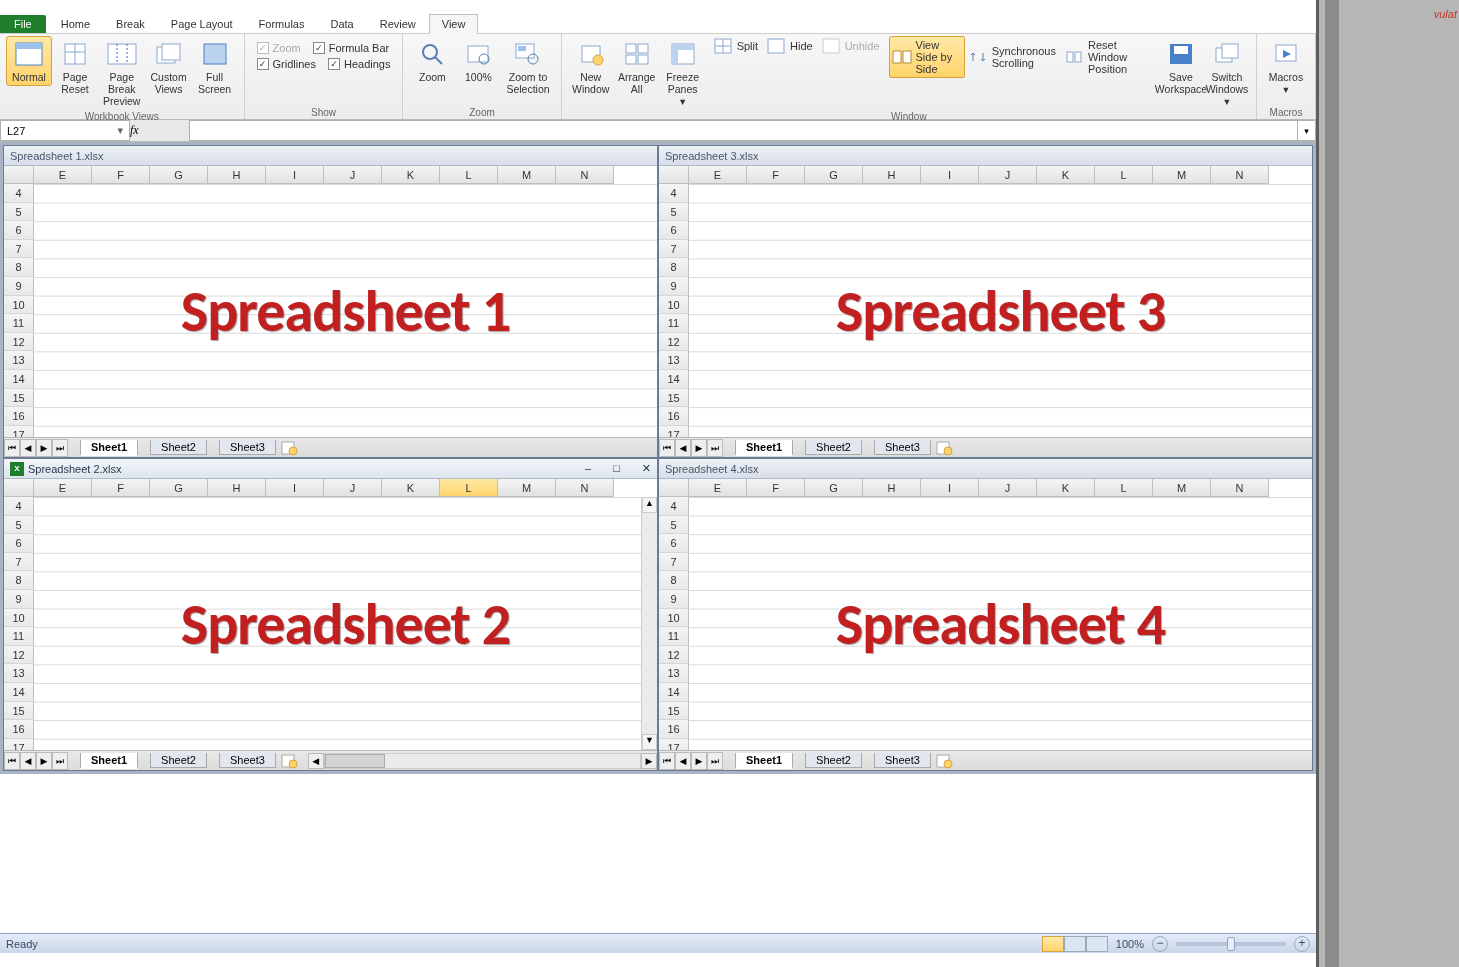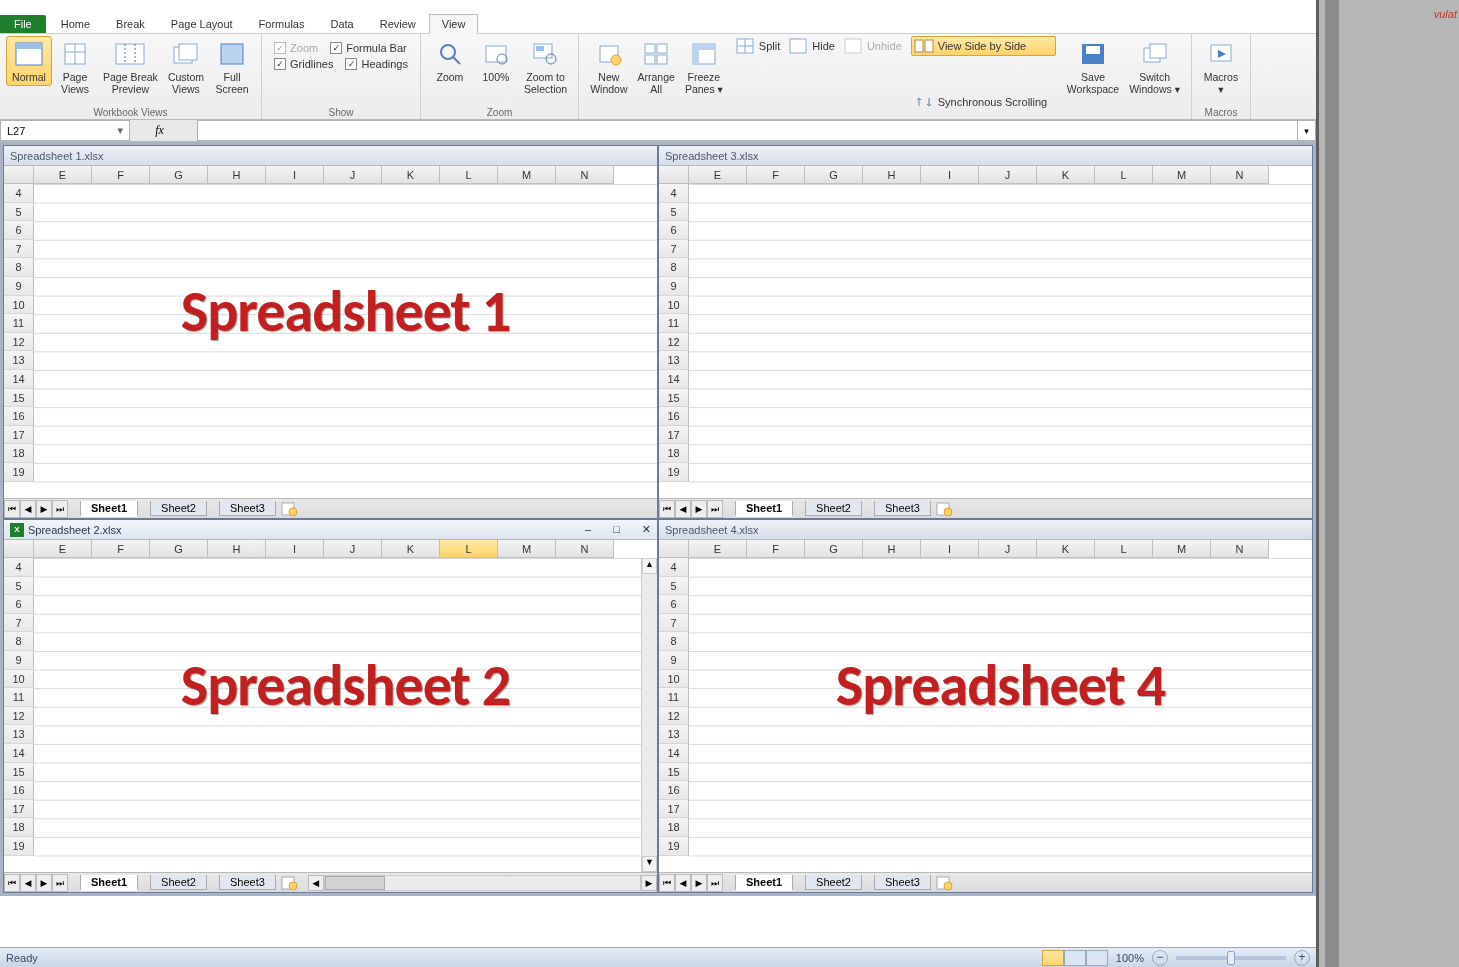--- a/index.html
+++ b/index.html
@@ -29,25 +29,25 @@
 .chk.dis { color: #aaa; border-color: #bbb; }
 .wbtn { display: flex; align-items: center; gap: 6px; font-size: 11px; color: #333; padding: 2px 4px; border: 1px solid transparent; border-radius: 2px; }
 .wbtn.sel { background: linear-gradient(#ffe9a6,#ffd36b); border-color: #d8a23b; }
 .wbtn.dis { color: #aaa; }
 .wic { width: 16px; height: 14px; display: inline-flex; align-items: center; justify-content: center; }
 
 
 .fbar { height: 22px; width: 1316px; border-bottom: 1px solid #b7b7b7; display: flex; align-items: stretch; background: #e8e8e8; }
 .namebox { width: 130px; border: 1px solid #b0b0b0; background: #fff; display: flex; align-items: center; padding: 0 6px; font-size: 11px; }
 .namebox span:first-child { flex:1; text-align:left; }
-.fx { width: 68px; display: flex; align-items: center; justify-content: center; padding-right: 8px; border-right: 1px solid #b0b0b0; }
+.fx { width: 60px; display: flex; align-items: center; justify-content: flex-start; padding-right: 8px; border-right: 1px solid #b0b0b0; }
 .formula-input { flex: 1; background: #fff; border: 1px solid #b0b0b0; border-left: none; }
 
 
-.workspace { position: relative; height: 754px; width: 1316px; background: #a9b3c5; display: grid; grid-template-columns: 1fr 1fr; grid-template-rows: 1fr 1fr; gap: 0; padding: 3px; }
+.workspace { position: relative; height: 632px; width: 1316px; background: #a9b3c5; display: grid; grid-template-columns: 1fr 1fr; grid-template-rows: 1fr 1fr; gap: 0; padding: 3px; }
 .workbook { background: #fff; border: 1px solid #6b7b94; display: flex; flex-direction: column; position: relative; overflow: hidden; }
 .wb-title { background: linear-gradient(#eef1f6,#d7deea); height: 20px; display: flex; align-items: center; padding: 0 6px; font-size: 11px; color: #4a5568; border-bottom: 1px solid #b0b8c8; }
 .wb-title.active { background: linear-gradient(#f2f5fa,#dde5f0); color: #2a3548; }
 .wb-title .xl-ic { width: 14px; height: 14px; margin-right: 4px; background: #1e7e2b; color:#fff; font-size:8px; display:flex; align-items:center; justify-content:center; font-weight:bold; }
 .wb-title .win-ctrls { margin-left:auto; display:flex; gap:22px; font-size:11px; }
 .grid-area { flex: 1; position: relative; overflow: hidden; }
 .col-hdr { display: flex; position: absolute; top: 0; left: 0; right: 0; height: 18px; }
 .corner { width: 30px; height: 18px; background: linear-gradient(#f4f4f4,#e2e2e2); border-right: 1px solid #bfbfbf; border-bottom: 1px solid #bfbfbf; }
 .ch { flex: 0 0 58px; text-align: center; font-size: 11px; color: #333; background: linear-gradient(#f4f4f4,#e2e2e2); border-right: 1px solid #bfbfbf; border-bottom: 1px solid #bfbfbf; line-height: 18px; }
 .ch.sel { background: linear-gradient(#ffe9a6,#ffd36b); }
@@ -64,21 +64,21 @@
 .stab { padding: 1px 10px; border: 1px solid #aaa; border-top: none; background: #fff; margin-left: 12px; position: relative; text-align: center; }
 .stab.active { font-weight: bold; background: #fff; border-bottom: 2px solid #fff; }
 .stab.inact { background: #e2e6ee; }
 .newtab { width:18px; height:16px; margin-left:4px; }
 .hscroll { flex:1; margin-left:10px; display:flex; align-items:center; }
 .hscroll .arr { width:16px; height:16px; border:1px solid #bbb; background:#eee; font-size:9px; text-align:center; line-height:14px; }
 .hscroll .track { flex:1; height:16px; background:#ebebeb; border:1px solid #ccc; position:relative; }
 .hscroll .thumb { position:absolute; left:0; width:60px; top:0; bottom:0; background:#d4d4d4; border:1px solid #aaa; }
 
 
-.status { position: absolute; bottom: 0; left: 0; width: 1316px; height: 20px; background: linear-gradient(#e4ecf7,#c9d5e8); border-top: 1px solid #8fa3c4; display: flex; align-items: center; font-size: 11px; color: #3a4a64; padding: 0 6px; }
+.status { position: absolute; bottom: 14px; left: 0; width: 1316px; height: 20px; background: linear-gradient(#e4ecf7,#c9d5e8); border-top: 1px solid #8fa3c4; display: flex; align-items: center; font-size: 11px; color: #3a4a64; padding: 0 6px; }
 .status .right { margin-left: auto; display: flex; align-items: center; gap: 8px; }
 .view-btns { display: flex; }
 .vbt { width: 22px; height: 16px; border: 1px solid #9ab; background: #dce6f3; }
 .vbt.sel { background: linear-gradient(#ffe9a6,#ffd36b); border-color:#d8a23b; }
 .zoom-slider { width: 110px; height: 4px; background: #b7c5dc; position: relative; }
 .zoom-slider .t { position: absolute; left: 50%; top: -5px; width: 8px; height: 14px; background: #e8eef8; border: 1px solid #8fa3c4; border-radius: 2px; transform: translateX(-50%); }
 .zm { width:16px; height:16px; border:1px solid #9ab; border-radius:50%; text-align:center; line-height:13px; font-size:12px; }
 
 
 .side-gap { position:absolute; right:0; top:0; width:143px; height:100%; background: #b6b6b6; border-left: 3px solid #5e5e5e; }
@@ -124,21 +124,21 @@
       </div>
       <div class="big-btn">
         <div class="ic-box">
             <svg width="24" height="24">
               <rect x="2" y="2" width="20" height="20" fill="#fff" stroke="#8aa7cc"></rect>
               <line x1="2" y1="10" x2="22" y2="10" stroke="#8aa7cc"></line>
               <line x1="12" y1="2" x2="12" y2="22" stroke="#8aa7cc"></line>
             </svg>
           </div>
         <span style="white-space:pre-line">Page
-Views</span>
+Reset</span>
       </div>
       <div class="big-btn">
         <div class="ic-box">
             <svg width="30" height="22">
               <rect x="1" y="1" width="28" height="20" fill="#fff" stroke="#8aa7cc"></rect>
               <line x1="10" y1="1" x2="10" y2="21" stroke="#3a6fb7" stroke-dasharray="2"></line>
               <line x1="20" y1="1" x2="20" y2="21" stroke="#3a6fb7" stroke-dasharray="2"></line>
             </svg>
           </div>
         <span style="white-space:pre-line">Page Break
@@ -284,21 +284,21 @@
           </div>
         <div class="wbtn dis">
             <span class="wic">
               <svg width="16" height="14">
                 <rect x="0" y="0" width="16" height="14" fill="#fff" stroke="#ccc"></rect>
               </svg>
             </span>
             <span>Unhide</span>
           </div>
       </div>
-      <div style="display:flex;flex-direction:column;gap:36px;">
+      <div style="display:flex;flex-direction:row;">
         <div class="wbtn sel">
             <span class="wic">
               <svg width="18" height="12">
                 <rect x="0" y="0" width="8" height="12" fill="#fff" stroke="#b8893a"></rect>
                 <rect x="10" y="0" width="8" height="12" fill="#fff" stroke="#b8893a"></rect>
               </svg>
             </span>
             <span>View Side by Side</span>
           </div>
         <div class="wbtn">
@@ -460,20 +460,21 @@
           <div class="rh">13</div>
           <div class="rh">14</div>
           <div class="rh">15</div>
           <div class="rh">16</div>
           <div class="rh">17</div>
           <div class="rh">18</div>
           <div class="rh">19</div>
         </div>
         <div class="cells">
           <div class="cell-grid"></div>
+          <div class="overlay-text">Spreadsheet 3</div>
         </div>
       </div>
       <div class="wb-tabs">
         <div class="nav-arrs">
           <div>⏮</div>
           <div>◀</div>
           <div>▶</div>
           <div>⏭</div>
         </div>
         <div class="stab active">Sheet1</div>

